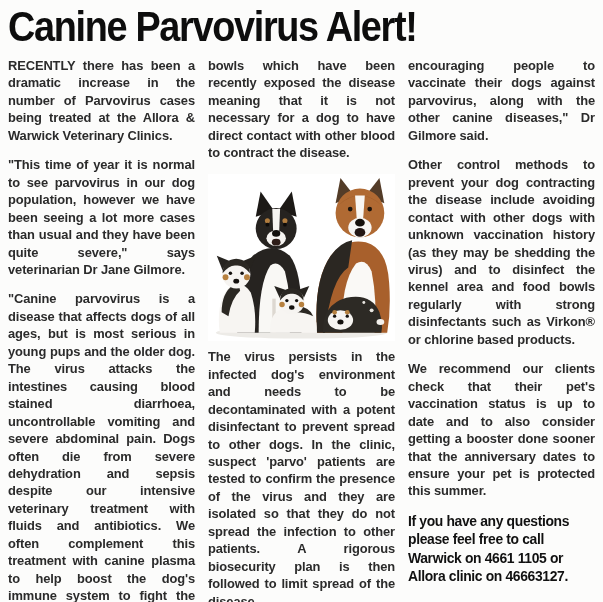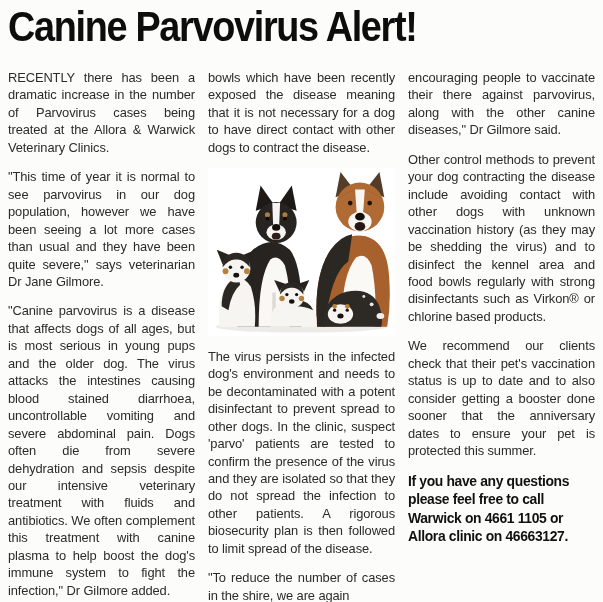--- a/index.html
+++ b/index.html
@@ -12,21 +12,21 @@
   .headline{
     margin:0 0 9px;white-space:nowrap;
     font-size:43px;font-weight:bold;color:#0d0d0d;
     letter-spacing:-1.5px;line-height:1.0;
     transform:scaleX(0.88);transform-origin:left center;
     font-family:"Liberation Sans",sans-serif;
   }
   .cols{display:flex;gap:13px;}
   .col{flex:1;min-width:0;text-align:justify;
        font-size:12.9px;line-height:17.45px;letter-spacing:-0.1px;}
-  .col p{margin:12px 0 12px;}
+  .col p{margin:0 0 12px;font-weight:bold;}
   figure.photo{margin:1px 0 7px;padding:0;background:#ffffff;}
   figure.photo svg{display:block;width:100%;height:auto;}
   .contact{font-weight:bold;font-size:13.9px;line-height:18.5px;
            letter-spacing:-0.35px;text-align:left;color:#111111;}
 </style>
 </head>
 <body>
 
 <div class="page">
 
@@ -35,21 +35,21 @@
   <div class="cols">
 
     <div class="col">
       <p>RECENTLY there has been a dramatic increase in the number of Parvovirus cases being treated at the Allora &amp; Warwick Veterinary Clinics.</p>
       <p>"This time of year it is normal to see parvovirus in our dog population, however we have been seeing a lot more cases than usual and they have been quite severe," says veterinarian Dr Jane Gilmore.</p>
       <p>"Canine parvovirus is a disease that affects dogs of all ages, but is most serious in young pups and the older dog. The virus attacks the intestines causing blood stained diarrhoea, uncontrollable vomiting and severe abdominal pain. Dogs often die from severe dehydration and sepsis despite our intensive veterinary treatment with fluids and antibiotics. We often complement this treatment with canine plasma to help boost the dog's immune system to fight the infection," Dr Gilmore added.</p>
       <p>Dogs can pick up the virus from objects such as shoes or feeding</p>
     </div>
 
     <div class="col">
-      <p>bowls which have been recently exposed the disease meaning that it is not necessary for a dog to have direct contact with other dogs to contract the disease.</p>
+      <p>bowls which have been recently exposed the disease meaning that it is not necessary for a dog to have direct contact with other blood to contract the disease.</p>
 
       <figure class="photo" role="img" aria-label="Photo of two adult border collies sitting with three puppies in front">
         <svg viewBox="0 0 192 172" xmlns="http://www.w3.org/2000/svg" preserveAspectRatio="xMidYMax meet">
           <rect x="0" y="0" width="192" height="172" fill="#ffffff"></rect>
           <ellipse cx="96" cy="163" rx="88" ry="6" fill="#edebe7"></ellipse>
 
           <g>
             <path d="M112,163 Q108,110 126,84 Q140,66 162,70 Q184,76 186,112 Q188,140 184,163 Z" fill="#a8602c"></path>
             <path d="M112,163 Q108,110 126,84 Q136,70 148,68 L144,96 Q126,108 120,163 Z" fill="#2b2722"></path>
             <path d="M138,163 Q136,112 152,92 Q162,86 168,100 Q174,130 171,163 Z" fill="#faf9f6"></path>
@@ -123,20 +123,20 @@
             <ellipse cx="177" cy="152" rx="4" ry="3" fill="#f2efeb"></ellipse>
           </g>
         </svg>
       </figure>
 
       <p>The virus persists in the infected dog's environment and needs to be decontaminated with a potent disinfectant to prevent spread to other dogs. In the clinic, suspect 'parvo' patients are tested to confirm the presence of the virus and they are isolated so that they do not spread the infection to other patients. A rigorous biosecurity plan is then followed to limit spread of the disease.</p>
       <p>"To reduce the number of cases in the shire, we are again</p>
     </div>
 
     <div class="col">
-      <p>encouraging people to vaccinate their there against parvovirus, along with the other canine diseases," Dr Gilmore said.</p>
+      <p>encouraging people to vaccinate their dogs against parvovirus, along with the other canine diseases," Dr Gilmore said.</p>
       <p>Other control methods to prevent your dog contracting the disease include avoiding contact with other dogs with unknown vaccination history (as they may be shedding the virus) and to disinfect the kennel area and food bowls regularly with strong disinfectants such as Virkon® or chlorine based products.</p>
       <p>We recommend our clients check that their pet's vaccination status is up to date and to also consider getting a booster done sooner that the anniversary dates to ensure your pet is protected this summer.</p>
       <p class="contact">If you have any questions please feel free to call Warwick on 4661 1105 or Allora clinic on 46663127.</p>
     </div>
 
   </div>
 </div>
 
 </body></html>

